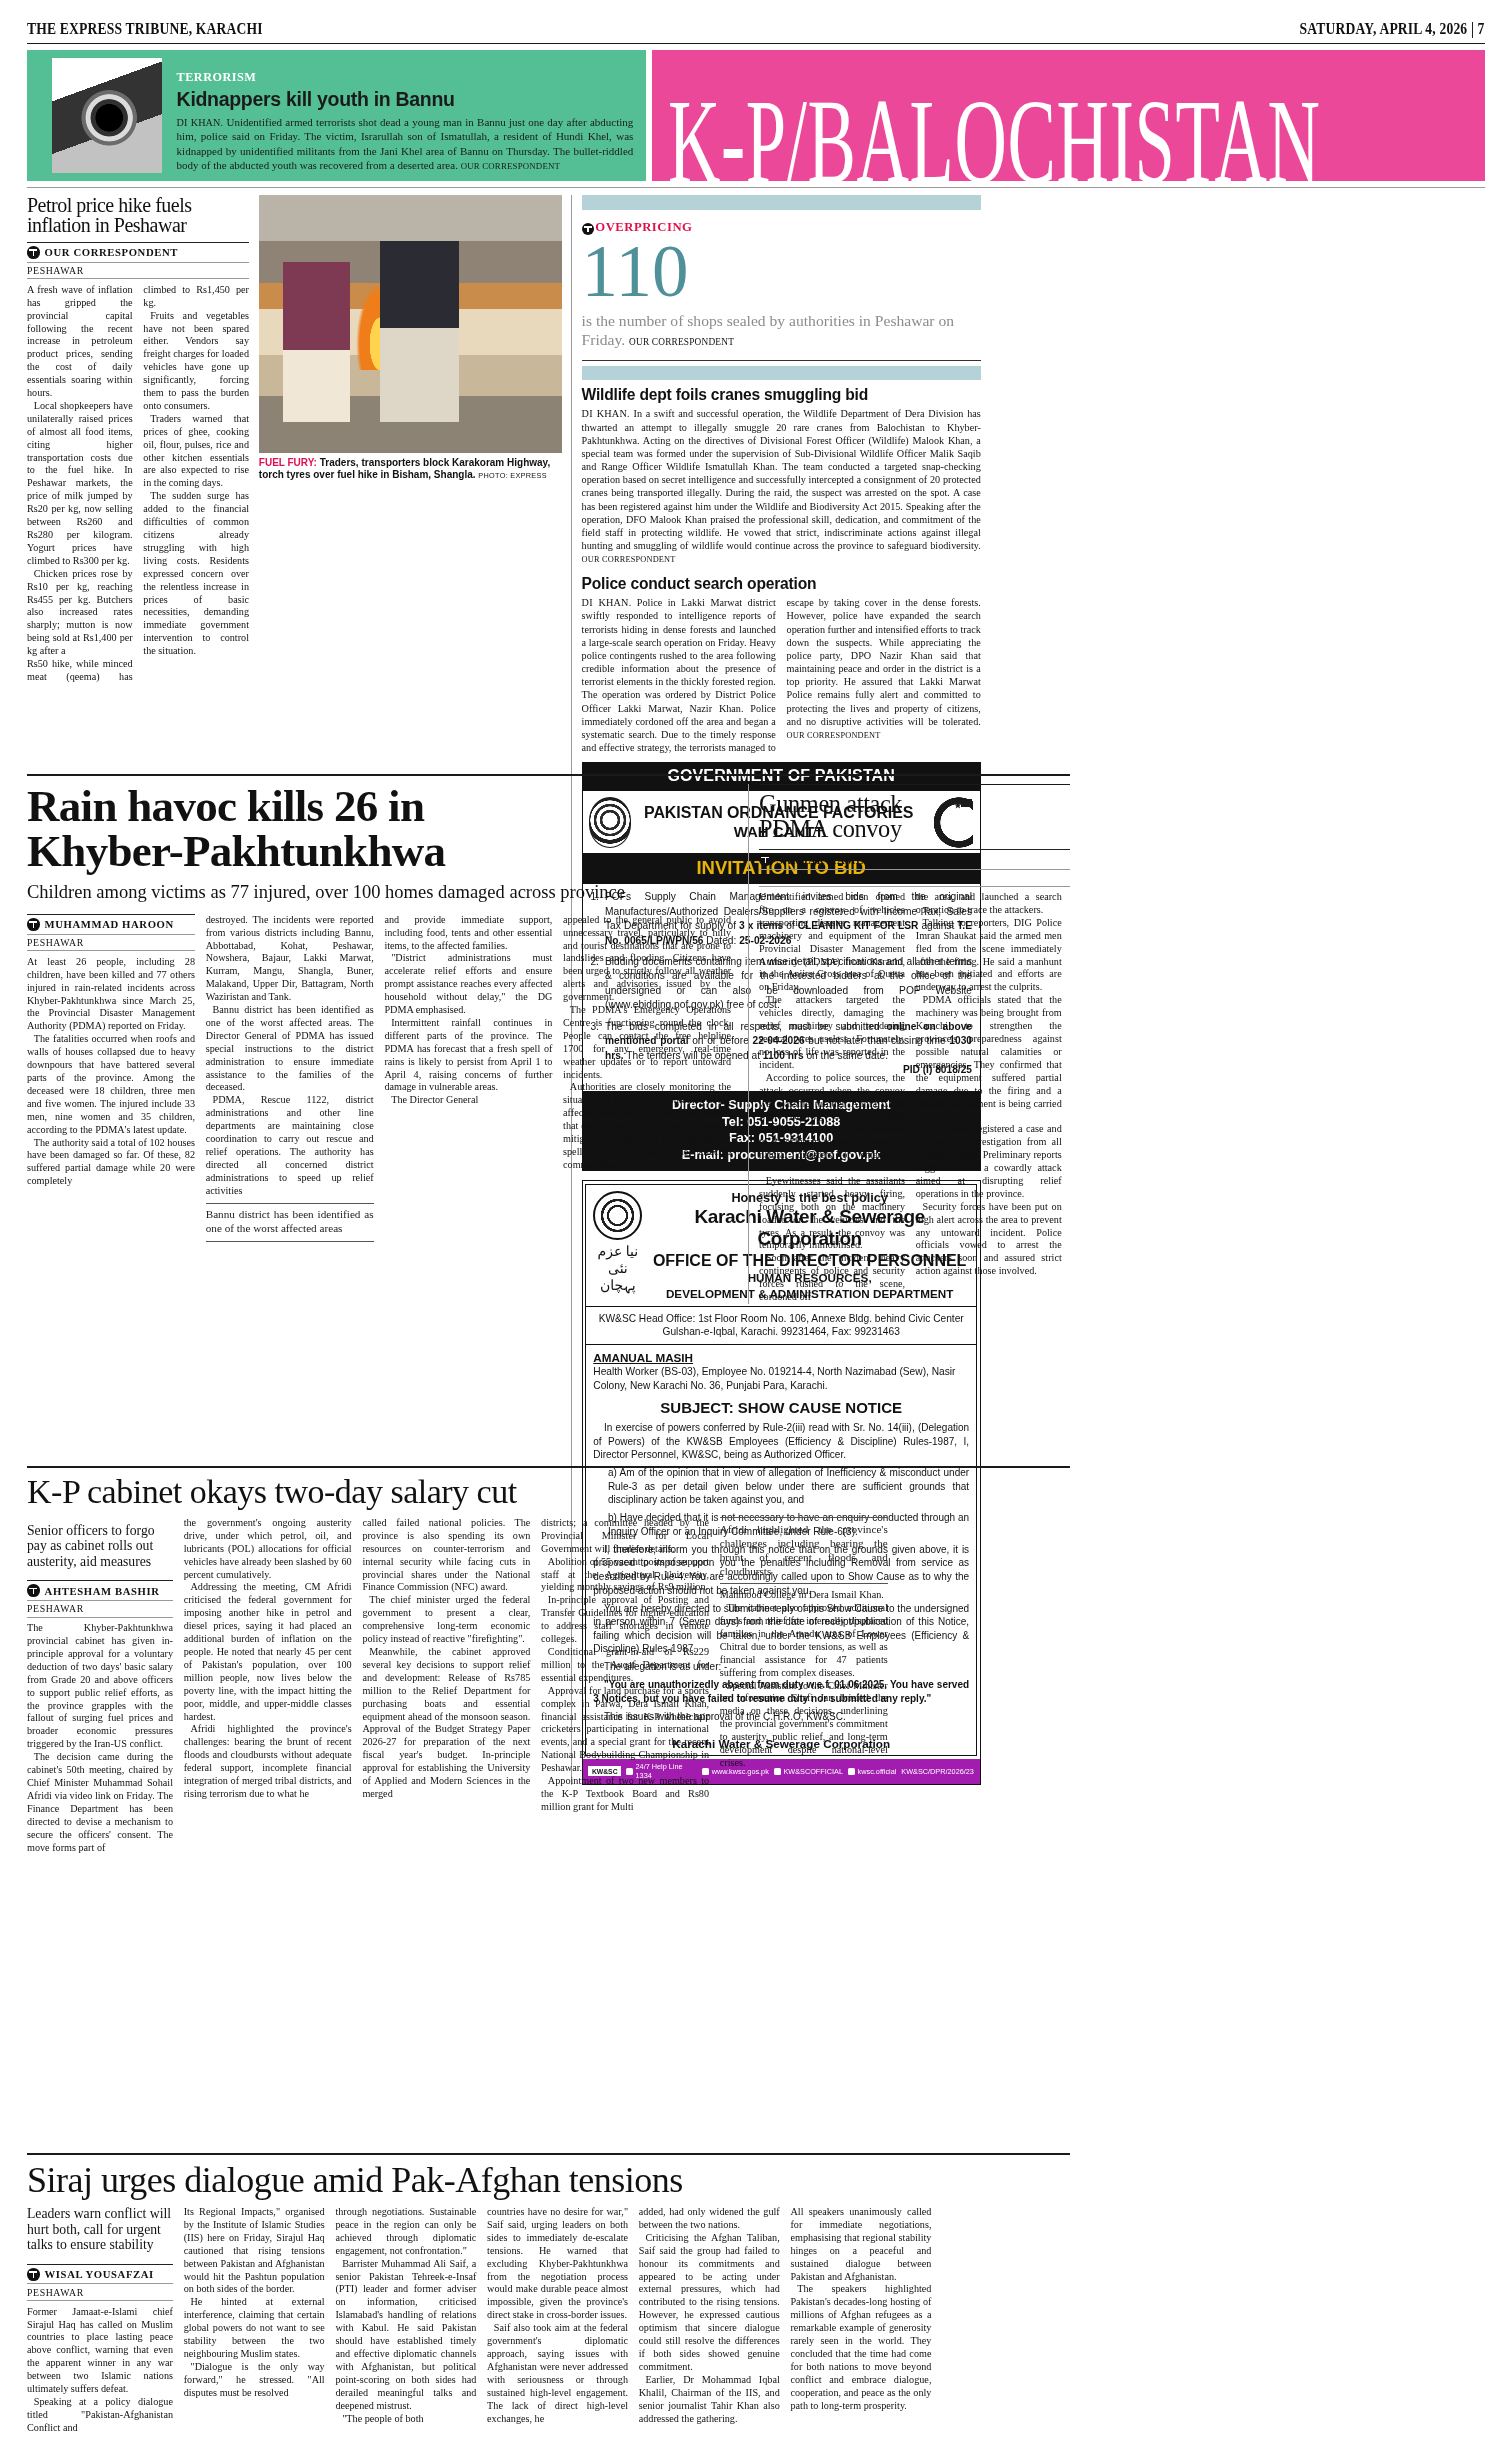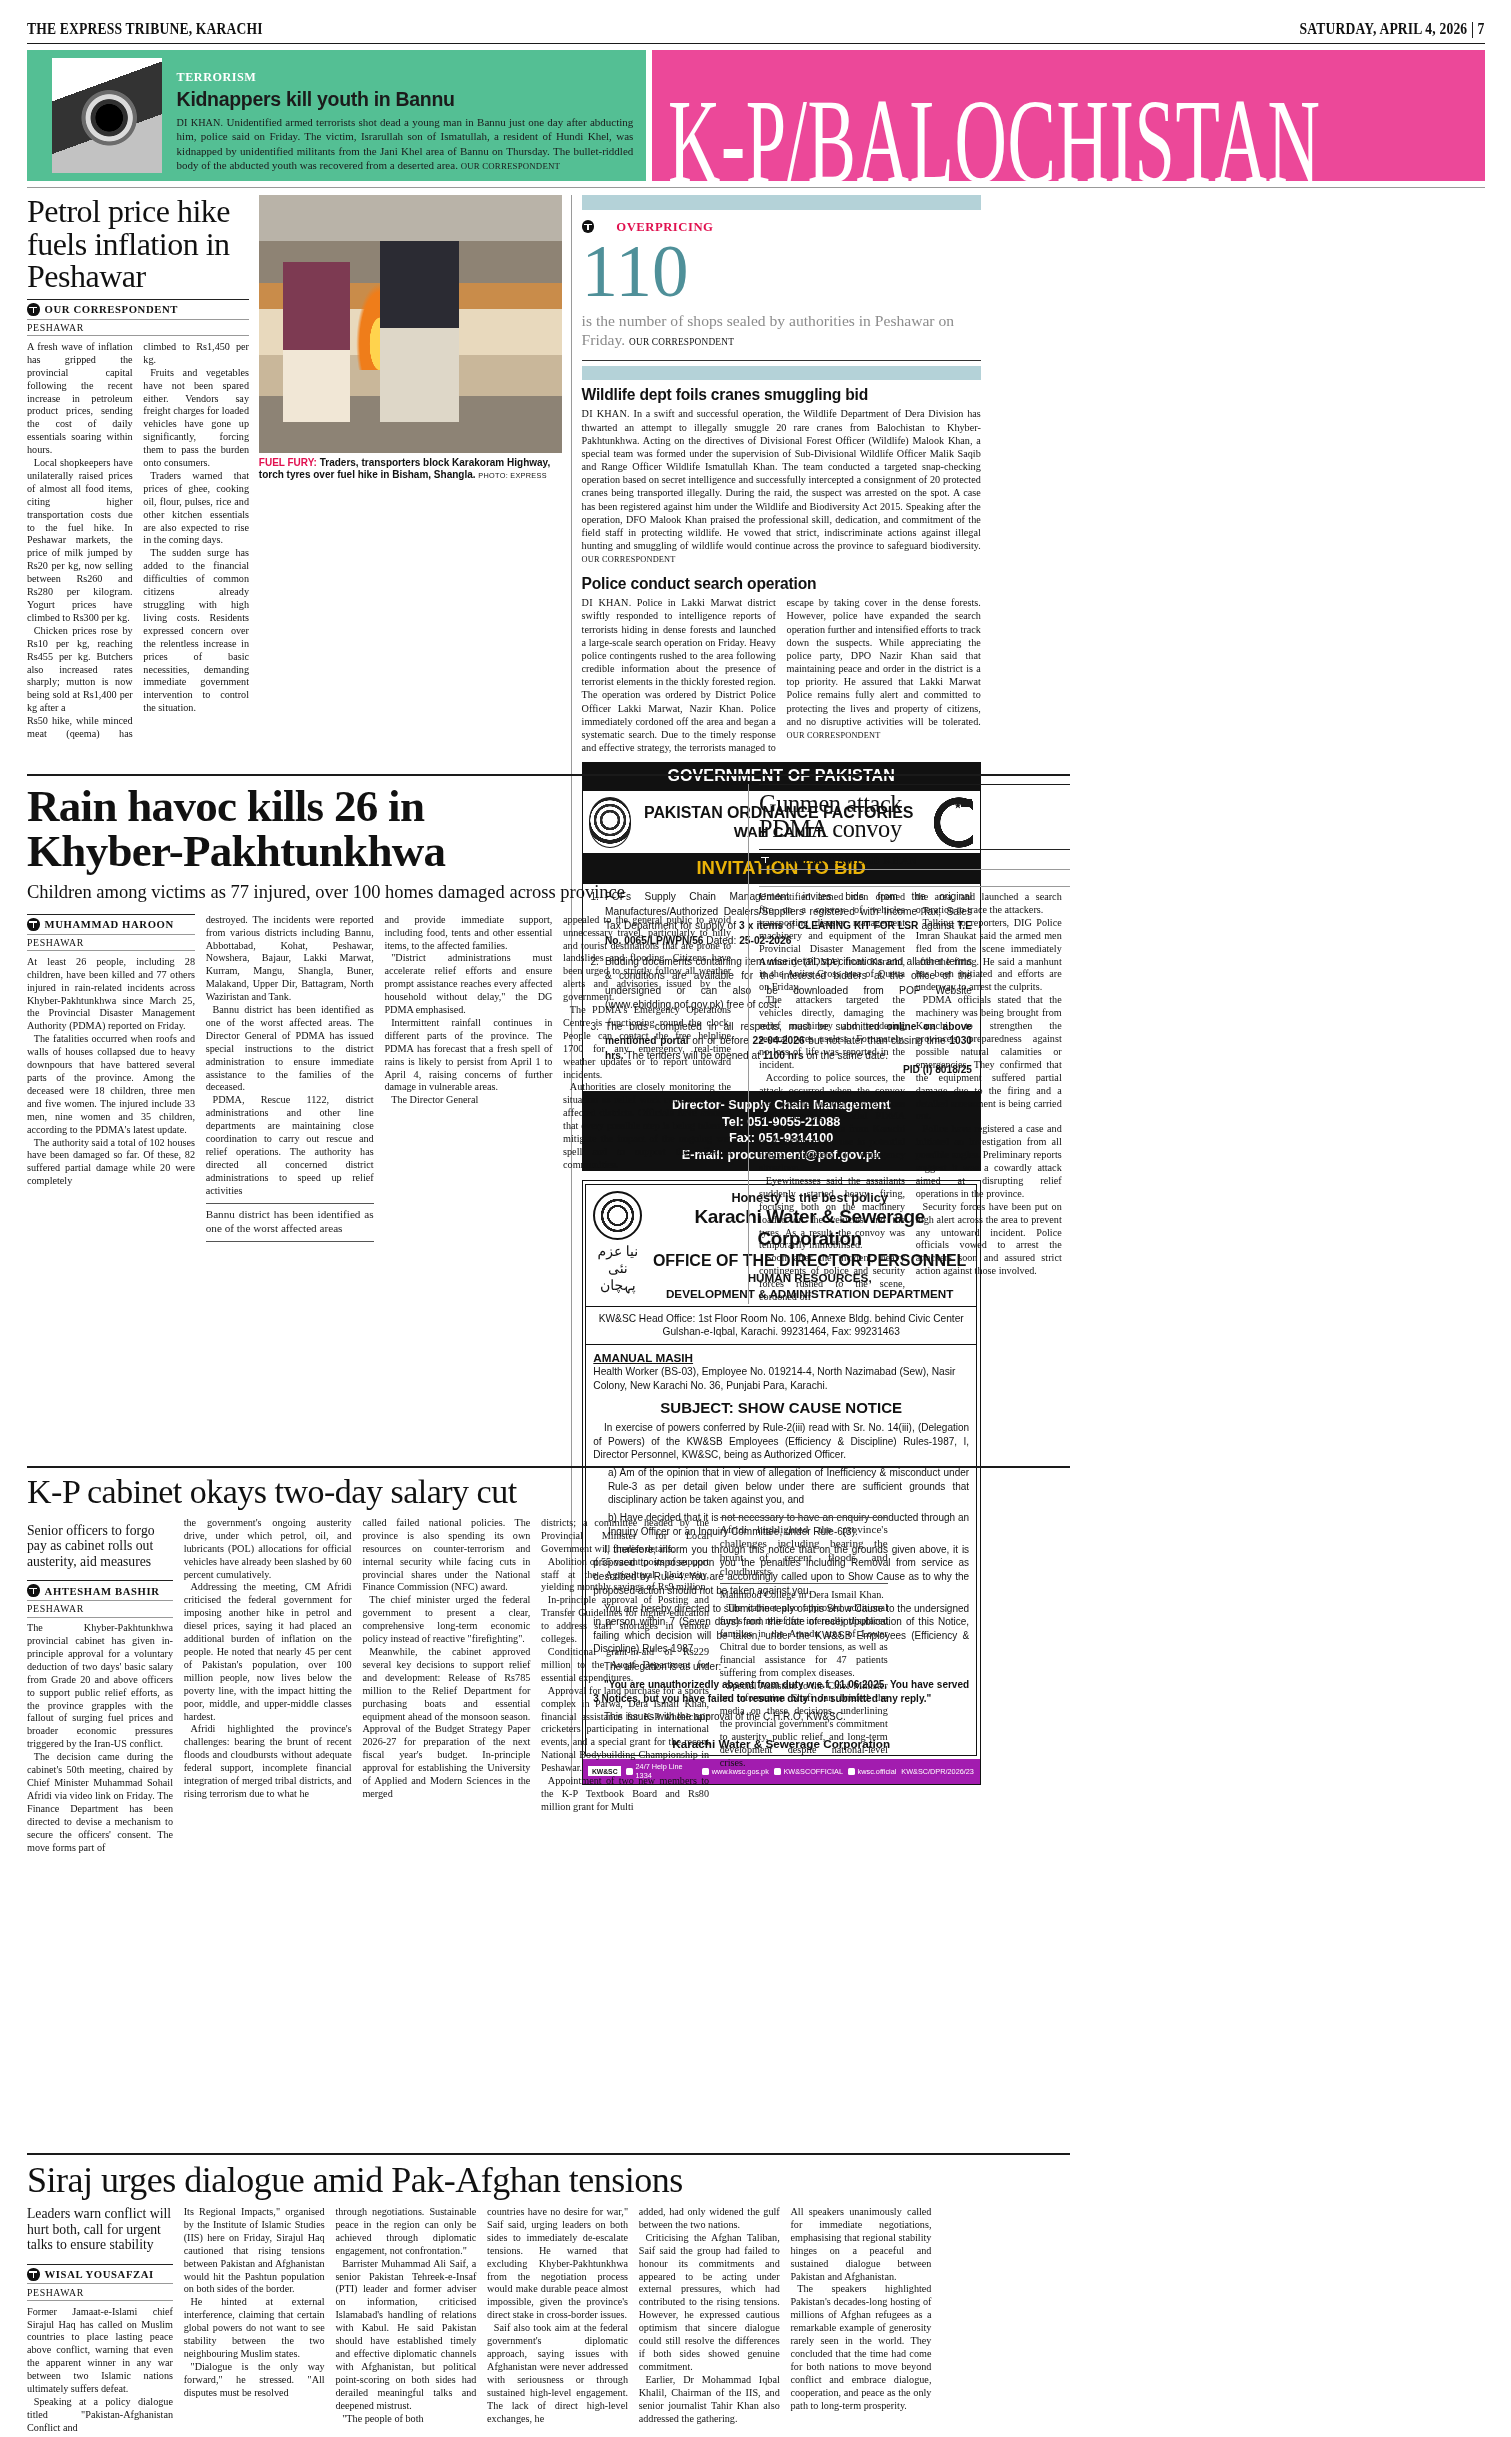--- a/index.html
+++ b/index.html
@@ -71,40 +71,40 @@
   .cred { font-variant:small-caps; font-size:8.3px; letter-spacing:0.2px; }
 
   
   .grid { display:flex; gap:8.8px; margin-top:6.8px; }
   .colA { width:535px; }
   .colC { width:410px; border-left:0.5px solid #9a9a9a; padding-left:9.8px; }
 
   
   .petrol-row { display:flex; gap:9.8px; }
   .petrol-left { width:222px; }
-  .petrol-head { font-size:32px; line-height:1.02; letter-spacing:-0.5px; margin-bottom:5.9px; }
+  .petrol-head { font-size:20px; line-height:1.02; letter-spacing:-0.5px; margin-bottom:5.9px; }
   .photo-main { flex:1; position:relative; }
   .photo-img { width:100%; height:258px; position:relative; overflow:hidden;
      background:
        linear-gradient(180deg,#b9b3a8 0 18%, #8e8374 18% 34%, #c98c4a 34% 44%, #e8d9bd 44% 62%, #c9b79a 62% 78%, #8d8375 78% 100%);
   }
   .photo-img:before{ content:""; position:absolute; left:8%; top:26%; width:22%; height:62%;
        background:linear-gradient(180deg,#7d3a52 0 55%, #f1e7d6 55% 100%); }
   .photo-img:after{ content:""; position:absolute; left:40%; top:18%; width:26%; height:70%;
        background:linear-gradient(180deg,#2b2b33 0 48%, #ded7c8 48% 100%); }
   .flame { position:absolute; left:32%; top:34%; width:16%; height:34%;
        background:radial-gradient(ellipse at 50% 70%, #ffd34d 0 30%, #ef7d1a 31% 60%, rgba(239,125,26,0) 70%); }
   .photo-cap { font-family:"Liberation Sans", sans-serif; font-size:10px;
      font-weight:700; padding-top:3.9px; line-height:1.2; }
   .photo-cap .lead { color:#e0114f; }
   .photo-cap .ph { font-weight:400; font-size:7.3px; letter-spacing:0.3px; }
 
   
   .side-tint { background:#b4d2d8; height:14.6px; }
-  .side-kicker { display:flex; align-items:flex-start; gap:22px; margin:10.7px 0 2px; }
+  .side-kicker { display:flex; align-items:flex-end; gap:1px; margin:10.7px 0 2px; }
   .side-kicker .label { color:#e0114f; font-weight:700; font-size:12.7px; letter-spacing:0.5px; }
   .bignum { font-size:73px; line-height:.95; color:#4f9099; font-weight:400; margin:2px 0 5.9px; }
   .side-sub { font-size:15.6px; line-height:1.17; color:#8c8c8c; }
   .side-sub .cred { color:#111; font-size:9.3px; }
   .side-rule { border-top:0.8px solid #333; margin:10.7px 0 4.9px; }
   .side-head { font-family:"Liberation Sans", sans-serif; font-weight:700;
                font-size:15.6px; line-height:1.07; margin:6.8px 0 3.9px; letter-spacing:-0.2px; }
   .side-body { font-size:10.2px; line-height:1.29; text-align:justify; }
 
   

